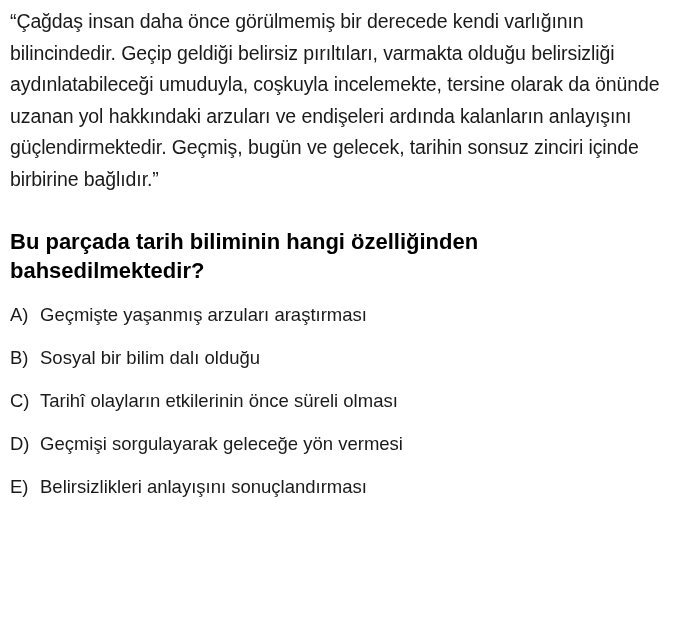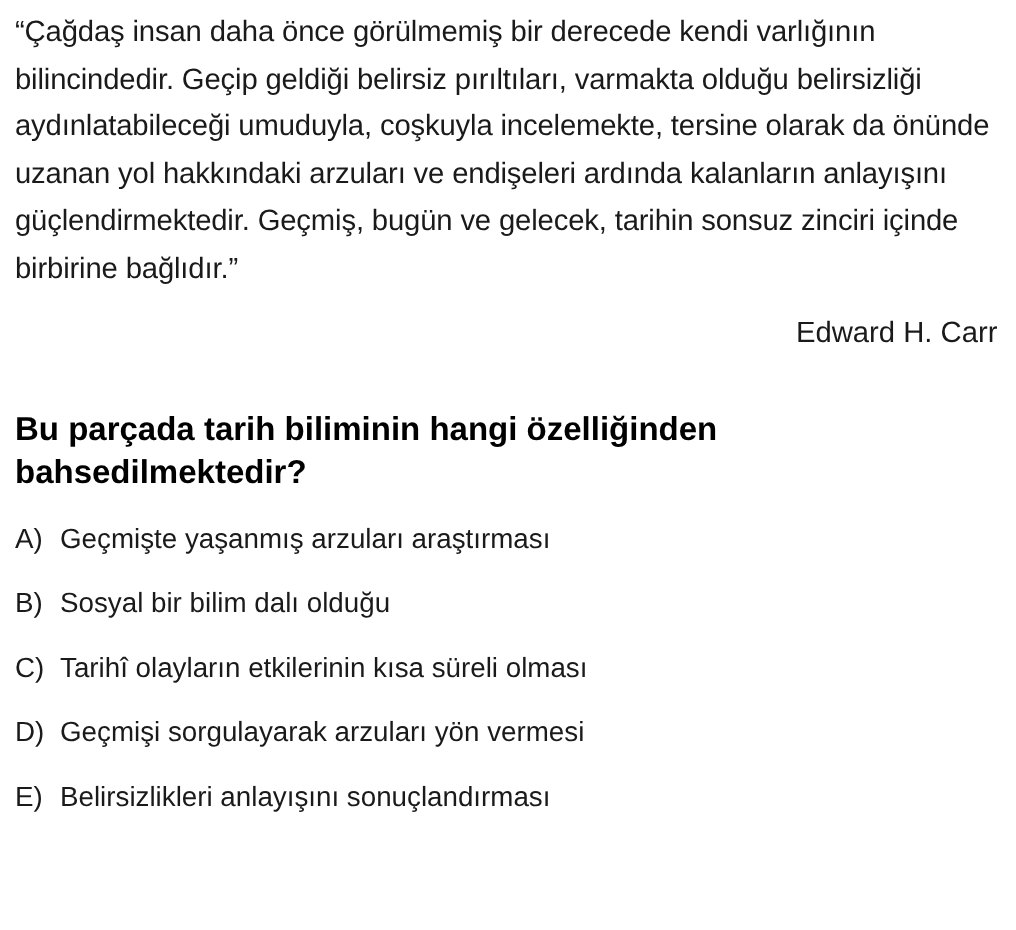--- a/index.html
+++ b/index.html
@@ -69,44 +69,43 @@
     flex: 1 1 auto;
   }
 </style>
 </head>
 <body>
 
 <div class="page">
 
   <p class="passage">“Çağdaş insan daha önce görülmemiş bir derecede kendi varlığının bilincindedir. Geçip geldiği belirsiz pırıltıları, varmakta olduğu belirsizliği aydınlatabileceği umuduyla, coşkuyla incelemekte, tersine olarak da önünde uzanan yol hakkındaki arzuları ve endişeleri ardında kalanların anlayışını güçlendirmektedir. Geçmiş, bugün ve gelecek, tarihin sonsuz zinciri içinde birbirine bağlıdır.”</p>
 
-  <div class="attribution">Edward H. Carr</div>
 
   <div class="question">Bu parçada tarih biliminin hangi özelliğinden bahsedilmektedir?</div>
 
   <div class="options">
 
     <div class="option">
       <span class="option-letter">A)</span>
       <span class="option-text">Geçmişte yaşanmış arzuları araştırması</span>
     </div>
 
     <div class="option">
       <span class="option-letter">B)</span>
       <span class="option-text">Sosyal bir bilim dalı olduğu</span>
     </div>
 
     <div class="option">
       <span class="option-letter">C)</span>
-      <span class="option-text">Tarihî olayların etkilerinin kısa süreli olması</span>
+      <span class="option-text">Tarihî olayların etkilerinin önce süreli olması</span>
     </div>
 
     <div class="option">
       <span class="option-letter">D)</span>
-      <span class="option-text">Geçmişi sorgulayarak arzuları yön vermesi</span>
+      <span class="option-text">Geçmişi sorgulayarak geleceğe yön vermesi</span>
     </div>
 
     <div class="option">
       <span class="option-letter">E)</span>
       <span class="option-text">Belirsizlikleri anlayışını sonuçlandırması</span>
     </div>
 
   </div>
 
 </div>

